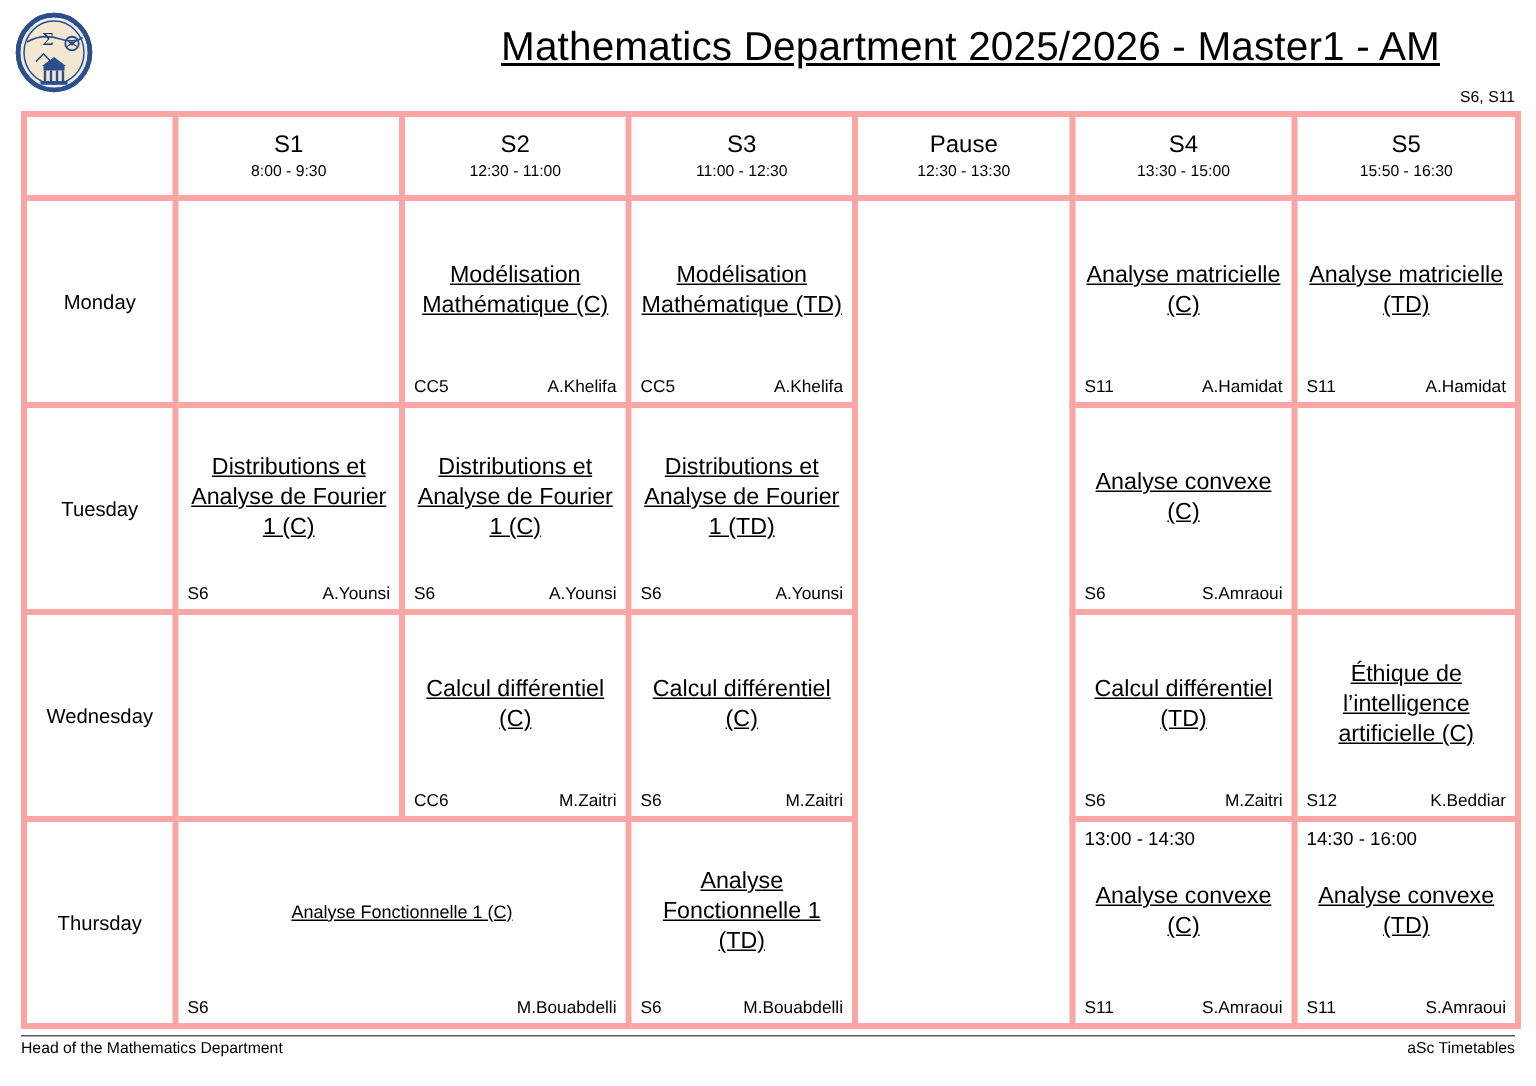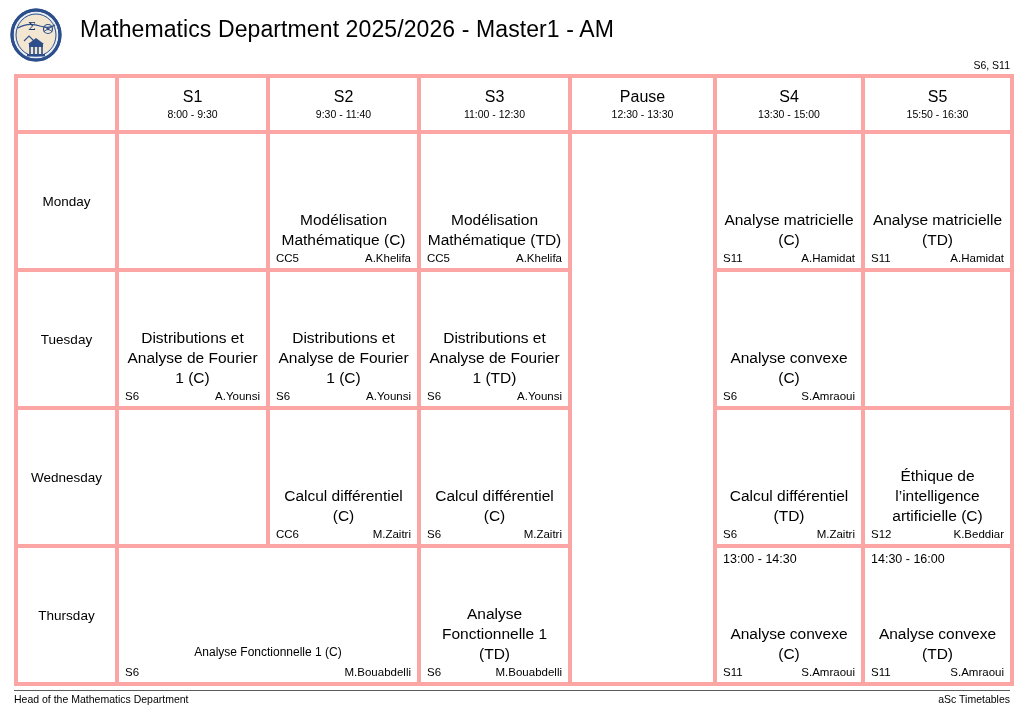--- a/index.html
+++ b/index.html
@@ -25,25 +25,26 @@
   }
   #logo {
     position: absolute;
     left: 10px; top: 8px;
     width: 52px; height: 54px;
   }
   #doc-title {
     position: absolute;
     left: 80px; top: 16px;
     width: 880px;
-    text-align: left;
-    font-size: 23px;
+    text-align: right;
+    font-size: 27px;
     font-weight: normal;
     letter-spacing: 0.1px;
     white-space: nowrap;
+    text-decoration: underline;
   }
   #subtitle-row {
     position: absolute;
     left: 14px; top: 59px;
     width: 996px;
     height: 14px;
   }
   #subtitle-center {
     position: absolute;
     left: 0; top: 0;
@@ -94,23 +95,24 @@
 
   tr.day-row td { height: 138px; }
 
   
   .lesson {
     position: relative;
     width: 100%;
     height: 100%;
     display: flex;
     flex-direction: column;
-    justify-content: flex-end;
+    justify-content: center;
     align-items: center;
     padding: 4px 5px 18px 5px;
+    text-decoration: underline;
   }
   .lesson .l-time {
     position: absolute;
     left: 6px; top: 4px;
     font-size: 12.5px;
     line-height: 14px;
   }
   .lesson .l-subject {
     text-align: center;
     font-size: 15.5px;
@@ -208,21 +210,21 @@
     <tbody>
         <tr class="header-row">
       <td></td>
 
       <td>
         <div class="per-name">S1</div>
         <div class="per-time">8:00 - 9:30</div>
       </td>
       <td>
         <div class="per-name">S2</div>
-        <div class="per-time">9:30 - 11:40</div>
+        <div class="per-time">12:30 - 11:00</div>
       </td>
       <td>
         <div class="per-name">S3</div>
         <div class="per-time">11:00 - 12:30</div>
       </td>
       <td>
         <div class="per-name">Pause</div>
         <div class="per-time">12:30 - 13:30</div>
       </td>
       <td>

